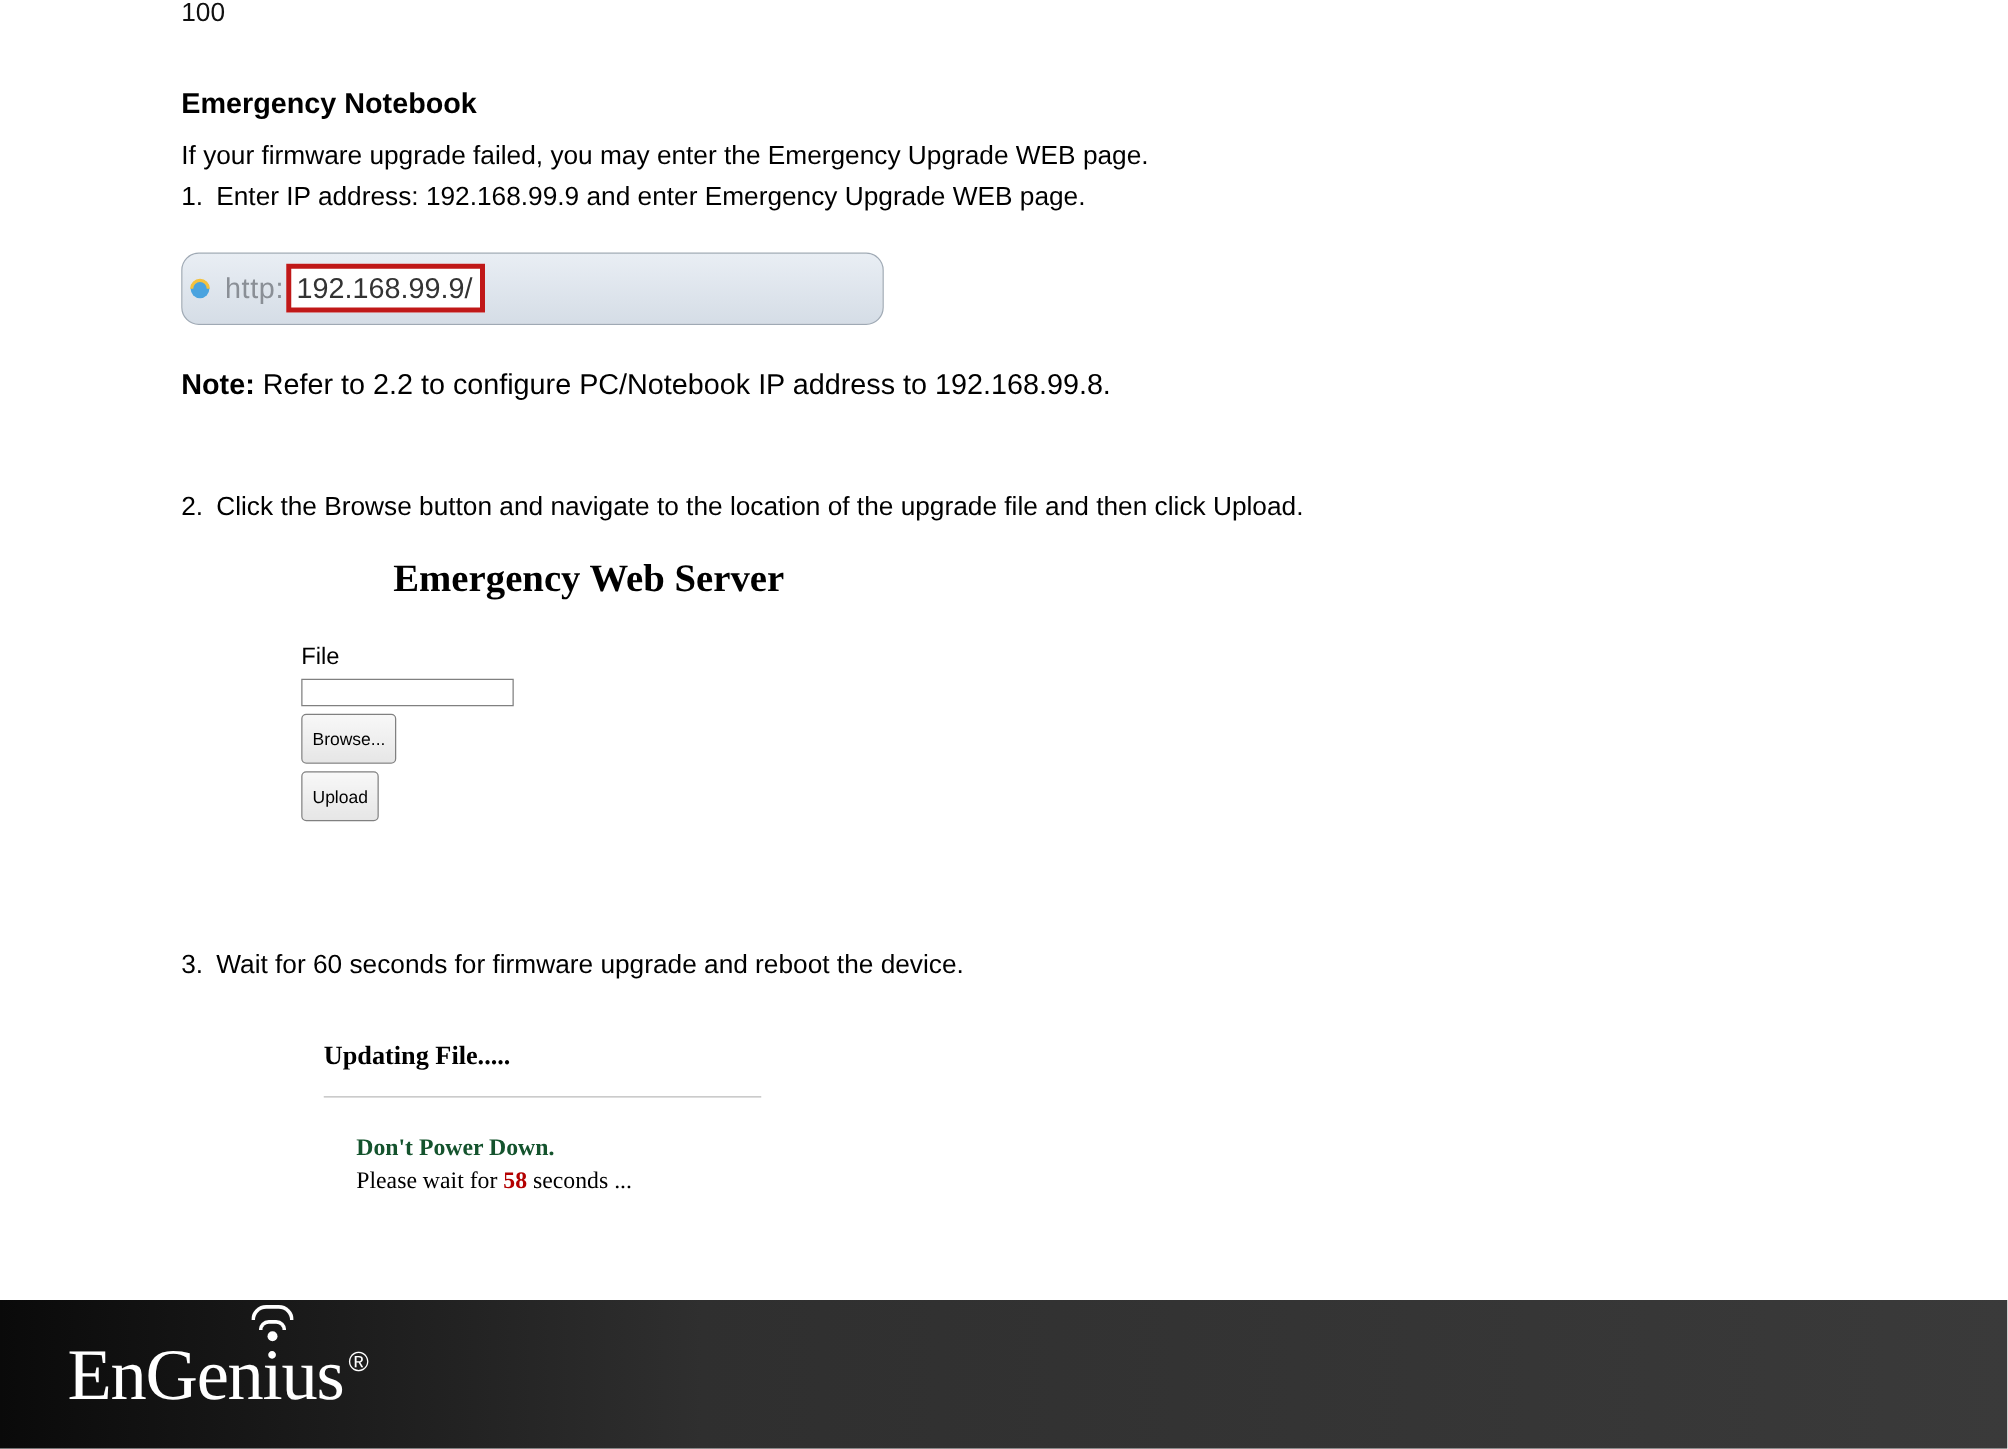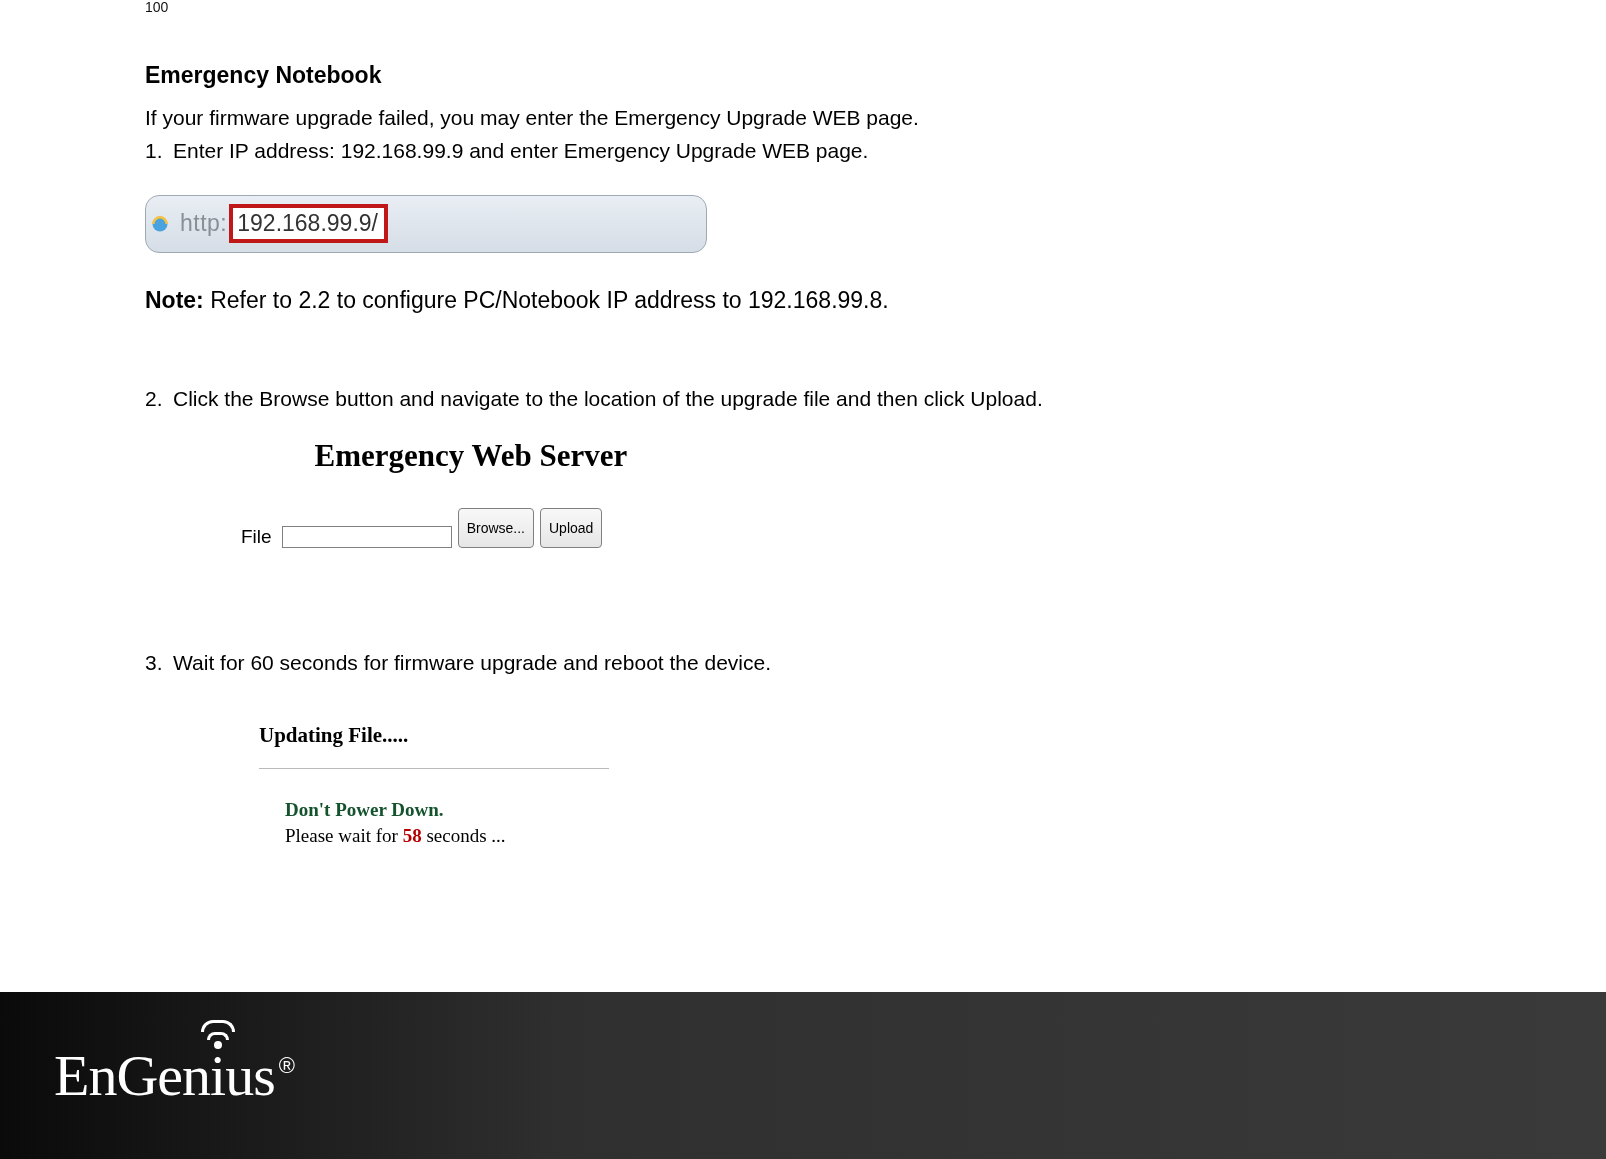--- a/index.html
+++ b/index.html
@@ -1,19 +1,19 @@
 <!DOCTYPE html>
 <html><head>
 <meta charset="utf-8">
 <style>
   * { box-sizing: border-box; margin: 0; padding: 0; }
   html, body { width: 1606px; height: 1159px; font-family: "Segoe UI", Arial, sans-serif; background: #fff; color: #000; }
   .page { position: relative; width: 1606px; height: 1159px; }
   .content { position: absolute; left: 145px; top: 0; width: 1320px; }
-  .page-number { font-size: 14px; color: #111; margin-bottom: 48px; line-height: 1; padding-top: 0; }
+  .page-number { font-size: 21px; color: #111; margin-bottom: 48px; line-height: 1; padding-top: 0; }
   .section-title { font-size: 23px; font-weight: 700; margin-bottom: 14px; }
   .intro { font-size: 21px; margin-bottom: 4px; line-height: 1.4; }
   .ol { list-style: none; padding-left: 0; }
   .ol > li { font-size: 21px; line-height: 1.45; margin-bottom: 2px; }
   .li-num { display: inline-block; width: 28px; }
   .li-text { }
   .bold { font-weight: 400; }
 
   
   .fig1 { margin: 28px 0 34px 0; width: 562px; height: 58px; background: linear-gradient(#e9eef4, #d5dde6); border: 1px solid #9fa9b4; border-radius: 14px; display: flex; align-items: center; padding: 0 6px 0 4px; }
@@ -24,37 +24,37 @@
 
   .note { font-size: 23px; margin-bottom: 70px; margin-top: 6px;}
   .note .note-label { font-weight: 700; }
 
   .step2-wrap{ margin-top: 0px;}
   .step2-li { margin-bottom: 26px; }
 
   
   .fig2 { margin: 24px 0 100px 96px; width: 460px; }
   .fig2 .title { font-family: "Times New Roman", serif; font-size: 31px; font-weight: 700; text-align: center; margin-bottom: 34px; color:#000;}
-  .fig2 .row { display: flex; align-items: flex-end; gap: 6px; font-size: 18px; }
+  .fig2 .row { display: flex; align-items: flex-start; gap: 6px; font-size: 18px; flex-direction: column; }
   .fig2 .file-label { font-family: Arial, sans-serif; font-size: 19px; color: #000; margin-right: 4px; }
   .fig2 input[type=text] { width: 170px; height: 22px; border: 1px solid #808080; background: #fff; font-size: 14px; padding: 0 2px;}
   .fig2 .btn { display:inline-flex; align-items:center; justify-content:center; height: 40px; padding: 0 8px; font-size: 14px; color:#000; background: linear-gradient(#f8f8f8,#e6e6e6); border: 1px solid #808080; border-radius: 4px; font-family: Arial, sans-serif;}
 
   .step3-li { margin-bottom: 40px;}
 
   
   .fig3 { margin: 44px 0 0 114px; width: 350px; font-family: "Times New Roman", serif; }
   .fig3 .updating { font-size: 21px; font-weight: 700; color:#000; margin-bottom: 20px; }
   .fig3 hr { border: none; border-top: 1px solid #bbb; margin: 0 0 30px 0;}
   .fig3 .dont { font-size: 19px; font-weight: 700; color: #14532d; margin: 0 0 4px 26px;}
   .fig3 .wait { font-size: 19px; color:#000; margin-left: 26px;}
   .fig3 .wait .sec { color: #b40000; font-weight: 700;}
 
   
-  .footer { position: absolute; left: 0; bottom: 0; width: 1606px; height: 167px; background: linear-gradient(90deg, #0a0a0a 0%, #2f2f2f 35%, #3a3a3a 100%); display:flex; align-items:center; padding-left: 54px;}
+  .footer { position: absolute; left: 0; bottom: 0; width: 1606px; height: 119px; background: linear-gradient(90deg, #0a0a0a 0%, #2f2f2f 35%, #3a3a3a 100%); display:flex; align-items:center; padding-left: 54px;}
   .logo { color: #fff; display:flex; align-items: baseline; }
   .logo .en { font-family: Georgia, "Times New Roman", serif; font-size: 58px; font-weight: 400; letter-spacing: -1px;}
   .logo .g-wrap { position: relative; display:inline-block; }
   .logo .g-wrap .wifi { position:absolute; left: 50%; transform: translateX(-50%); top: -22px; }
   .logo .g-wrap .wifi span { display:block; width: 30px; border-top: 3px solid #fff; border-radius: 50%; margin: 0 auto 2px auto;}
   .logo .g-wrap .wifi span:nth-child(1){ width: 34px; height:12px; border:3px solid #fff; border-bottom:none; border-radius: 34px 34px 0 0;}
   .logo .g-wrap .wifi span:nth-child(2){ width: 22px; height:8px; border:3px solid #fff; border-bottom:none; border-radius: 22px 22px 0 0; margin-top:-2px;}
   .logo .g-wrap .wifi span:nth-child(3){ width: 8px; height:8px; background:#fff; border-radius:50%; border:none; margin-top:-1px;}
   .logo .reg { font-size: 22px; vertical-align: top; margin-left: 4px; position:relative; top:-22px;}
 </style>

